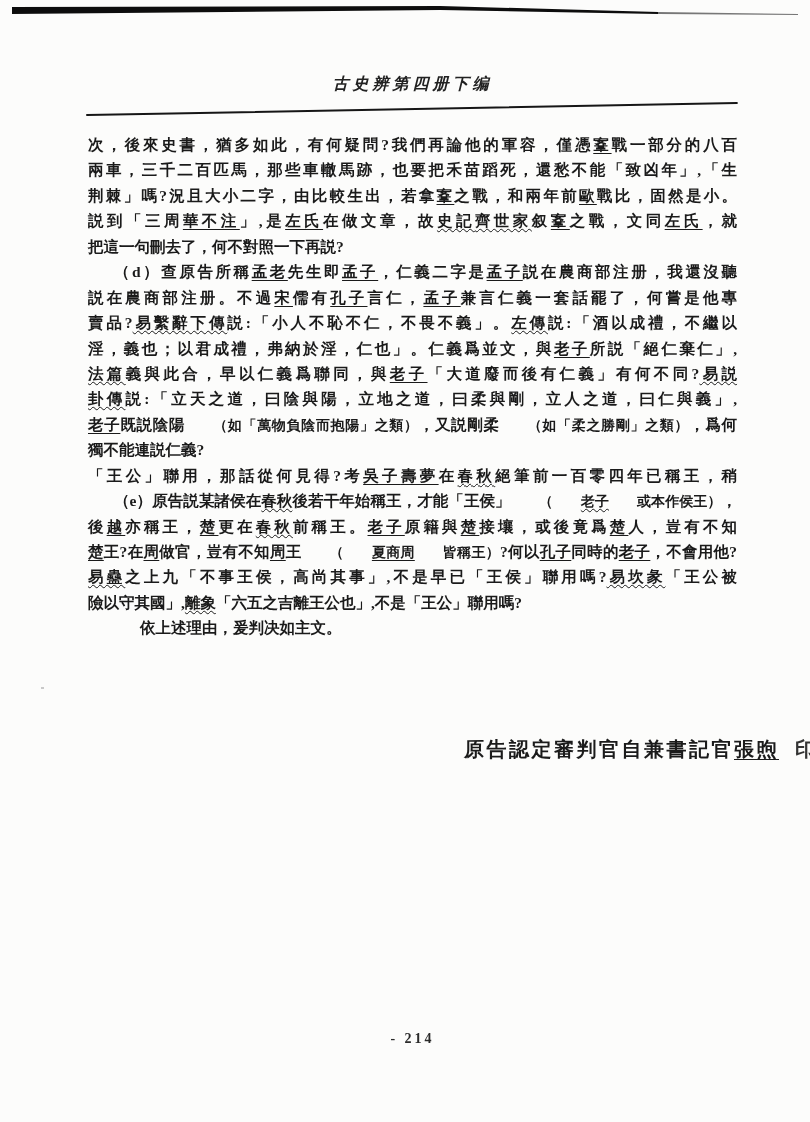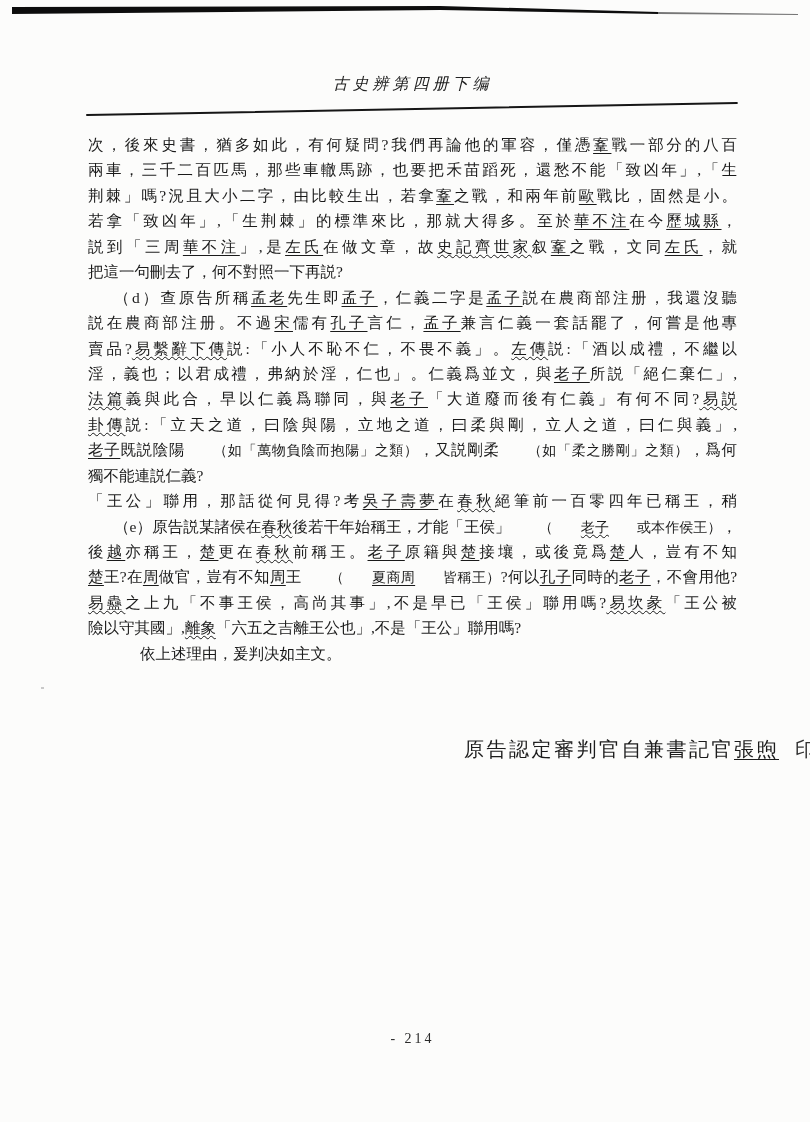--- a/index.html
+++ b/index.html
@@ -3,21 +3,21 @@
 <meta charset="utf-8">
 <style>
   html,body{margin:0;padding:0;}
   body{
     width:810px;height:1122px;position:relative;
     background:#fcfcfb;
     font-family:"Liberation Serif","DejaVu Serif",serif;
     color:#1c1c1c;
     overflow:hidden;
   }
-  .page{position:absolute;inset:0;}
+  .page{position:absolute;inset:0;font-weight:bold;}
   
   .scan-top{position:absolute;left:10px;top:3px;width:790px;height:14px;}
   
   .header{
     position:absolute;left:88px;top:74px;width:649px;
     text-align:center;font-size:16px;letter-spacing:4px;
     font-style:italic;color:#222;
   }
   .rule{
     position:absolute;left:86px;top:114px;width:652px;height:2px;
@@ -61,21 +61,20 @@
   </svg>
 
   <div class="header">古史辨第四册下编</div>
 
   <div class="rule"></div>
 
   <div class="content">
       <div class="line fill"><span>次，後來史書，猶多如此，有何疑問?我們再論他的軍容，僅憑</span><span class="u">鞌</span><span>戰一部分的八百</span></div>
       <div class="line fill"><span>兩車，三千二百匹馬，那些車轍馬跡，也要把禾苗蹈死，還愁不能「致凶年」,「生</span></div>
       <div class="line fill"><span>荆棘」嗎?況且大小二字，由比較生出，若拿</span><span class="u">鞌</span><span>之戰，和兩年前</span><span class="u">歐</span><span>戰比，固然是小。</span></div>
-      <div class="line fill"><span>若拿「致凶年」,「生荆棘」的標準來比，那就大得多。至於</span><span class="u">華不注</span><span>在今</span><span class="u">歷城縣</span><span>，</span></div>
       <div class="line fill"><span>説到「三周</span><span class="u">華不注</span><span>」,是</span><span class="u">左氏</span><span>在做文章，故</span><span class="w">史記</span><span class="w">齊世家</span><span>叙</span><span class="u">鞌</span><span>之戰，文同</span><span class="u">左氏</span><span>，就</span></div>
       <div class="line"><span>把這一句刪去了，何不對照一下再説?</span></div>
       <div class="line fill ind1"><span>（d）查原告所稱</span><span class="u">孟老</span><span>先生即</span><span class="u">孟子</span><span>，仁義二字是</span><span class="u">孟子</span><span>説在農商部注册，我還沒聽</span></div>
       <div class="line fill"><span>説在農商部注册。不過</span><span class="u">宋</span><span>儒有</span><span class="u">孔子</span><span>言仁，</span><span class="u">孟子</span><span>兼言仁義一套話罷了，何嘗是他專</span></div>
       <div class="line fill"><span>賣品?</span><span class="w">易繫辭下傳</span><span>説:「小人不恥不仁，不畏不義」。</span><span class="w">左傳</span><span>説:「酒以成禮，不繼以</span></div>
       <div class="line fill"><span>淫，義也；以君成禮，弗納於淫，仁也」。仁義爲並文，與</span><span class="u">老子</span><span>所説「絕仁棄仁」,</span></div>
       <div class="line fill"><span class="w">法篇</span><span>義與此合，早以仁義爲聯同，與</span><span class="u">老子</span><span>「大道廢而後有仁義」有何不同?</span><span class="w">易説</span></div>
       <div class="line fill"><span class="w">卦傳</span><span>説:「立天之道，曰陰與陽，立地之道，曰柔與剛，立人之道，曰仁與義」,</span></div>
       <div class="line fill"><span class="u">老子</span><span>既説陰陽</span><span class="s">（如「萬物負陰而抱陽」之類）</span><span>，又説剛柔</span><span class="s">（如「柔之勝剛」之類）</span><span>，爲何</span></div>
       <div class="line"><span>獨不能連説仁義?</span></div>

